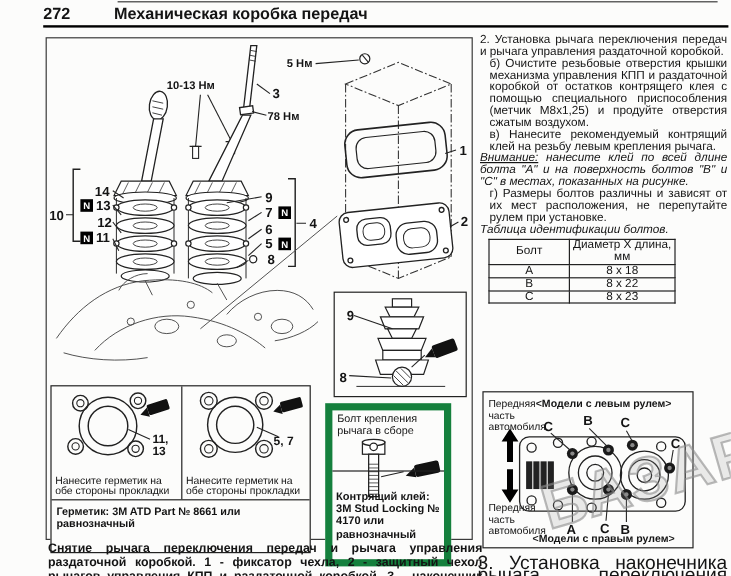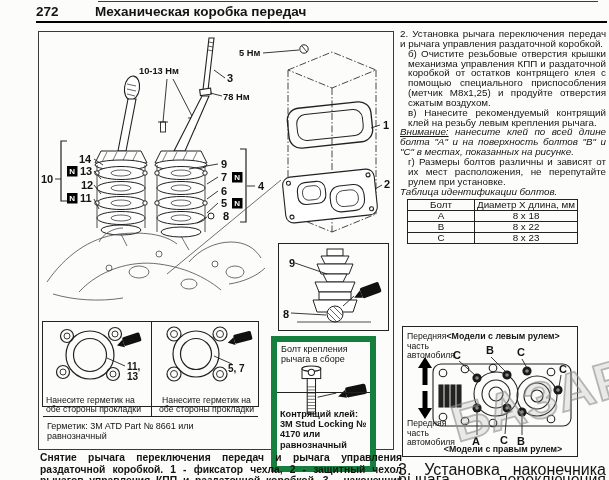--- a/index.html
+++ b/index.html
@@ -16,40 +16,40 @@
   
   #page-num{left:36px;top:4px;font-size:13.5px;font-weight:bold}
   #page-title{left:95px;top:4px;width:502px;text-align:left;font-size:13.5px;font-weight:bold}
   #rule-top{left:98px;top:1px;width:500px;height:1px;background:#3c3c3c}
   #rule-main{left:36px;top:21px;width:571px;height:2.4px;background:#000}
   
   #panel{left:38px;top:31px;width:354px;height:417px;border:1px solid #3a3a3a;box-sizing:content-box}
   #main-svg{position:absolute;left:0;top:0}
   .subbox{position:absolute;background:#fcfcfb;box-sizing:border-box}
   #boot-inset{left:239px;top:211px;width:111px;height:88px;border:1.5px solid #222}
-  #gasket-box{left:3px;top:289px;width:217px;height:86px;border:1px solid #222}
+  #gasket-box{left:3px;top:289px;width:217px;height:140px;border:1px solid #222}
   .gcell{position:absolute;top:0;height:94px;width:108px}
   .gcell .cap{position:absolute;left:3px;right:2px;bottom:1px;font-size:8.7px;line-height:9.6px}
   .glabel{position:absolute;font-size:10px;font-weight:bold;line-height:10px}
   #gasket-strip{position:absolute;left:0;right:0;top:94px;bottom:0;border-top:1px solid #222;
-                font-size:9px;font-weight:normal;padding:4px 3px 0 4px;line-height:10px}
+                font-size:9px;font-weight:bold;padding:4px 3px 0 4px;line-height:10px}
   #bolt-box{left:232px;top:304px;width:105px;height:136px;border:6px solid #15803d}
   #bolt-title{font-size:9px;line-height:10px;padding:2px 3px 0 4px}
   #bolt-note{position:absolute;left:0;right:0;bottom:0;border-top:1px solid #222;
              font-size:9.2px;font-weight:bold;line-height:10.3px;padding:16px 3px}
   
   #bottom-caption{left:40px;top:452px;width:362px;font-size:10.3px;font-weight:bold;
                   line-height:11.6px;text-align:justify}
   
   #right-col{left:400px;top:29px;width:206px}
   .rc-p{font-size:9.8px;line-height:9.85px;margin:0;text-align:justify}
   .ind{padding-left:8px}
   .it{font-style:italic}
   .ul{text-decoration:underline}
-  #bolt-table{margin:3px 0 0 7px;border-collapse:collapse;width:171px;border:1.6px solid #111}
+  #bolt-table{margin:3px 0 0 7px;border-collapse:collapse;width:156px;border:1.6px solid #111}
   #bolt-table th,#bolt-table td{border:1px solid #222;font-size:9.8px;font-weight:normal;
        text-align:center;padding:0 2px;height:9.8px;line-height:9.8px}
   #bolt-table th:first-child,#bolt-table td:first-child{width:62px}
   #pattern-box{left:402px;top:326px;width:176px;height:131px;border:1.5px solid #222;box-sizing:border-box;background:#fcfcfb}
   .front-lbl{position:absolute;width:56px;font-size:8.6px;line-height:9.5px}
   #front-top{left:4px;top:5px}
   #front-bottom{left:4px;top:92px}
   #step3{left:398px;top:465px;width:208px;font-size:16px;line-height:10.2px;text-align:justify}
   #watermark{left:460px;top:398px;font-size:52px;font-weight:bold;letter-spacing:1px;line-height:1;
              transform:rotate(-16deg);transform-origin:0 100%;color:rgba(150,150,150,0.18);
@@ -286,21 +286,21 @@
           <polygon points="73,19 80,15 80,23" fill="#111"></polygon>
         </g>
         <line x1="64" y1="36" x2="82" y2="44" stroke="#222" stroke-width="0.9"></line>
       </svg>
       <div class="glabel" style="left:84px;top:40px">
         <div>11,</div>
         <div>13</div>
       </div>
       <div class="cap">Нанесите герметик на обе стороны прокладки</div>
     </div>
-    <div class="gcell" style="left:108px;border-left:1px solid #222;text-align:center;">
+    <div class="gcell" style="left:108px;border-left:1px solid #222;">
       <svg width="107" height="66" viewBox="0 0 107 66">
         <g fill="none" stroke="#222" stroke-width="1.2">
           <circle cx="44" cy="32" r="23"></circle>
           <circle cx="44" cy="32" r="15.5"></circle>
           <circle cx="22" cy="12" r="7"></circle>
             <circle cx="22" cy="12" r="3.5" stroke-width="0.9"></circle>
           <circle cx="68" cy="12" r="7"></circle>
             <circle cx="68" cy="12" r="3.5" stroke-width="0.9"></circle>
           <circle cx="22" cy="52" r="7"></circle>
             <circle cx="22" cy="52" r="3.5" stroke-width="0.9"></circle>

